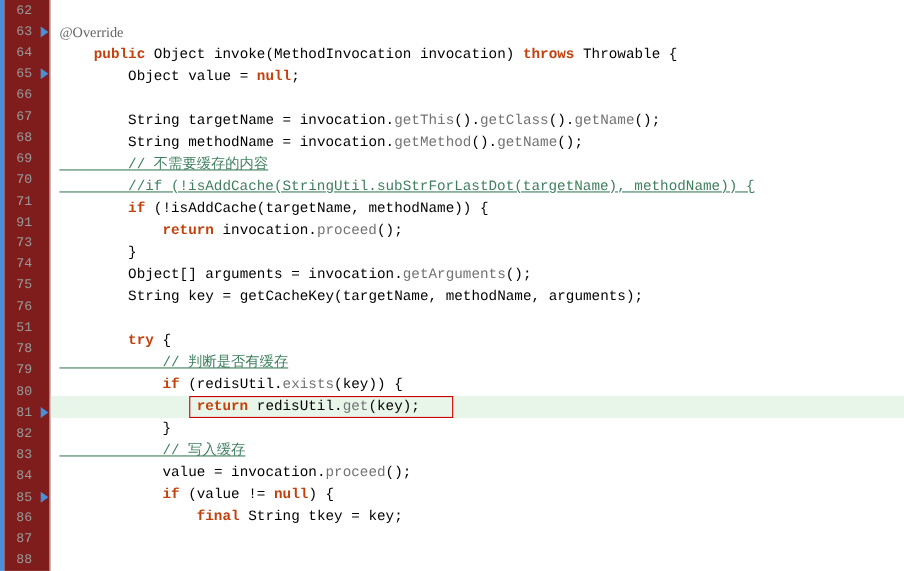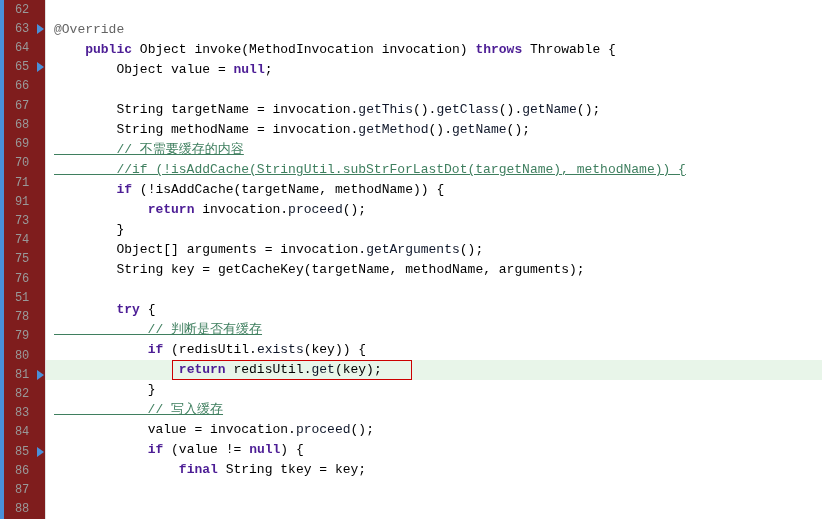--- a/index.html
+++ b/index.html
@@ -65,26 +65,26 @@
       padding-left: 8px;
     }
     .code-row.highlighted {
       background: #e8f5e9;
     }
     .code-content {
       white-space: pre;
       line-height: 20px;
     }
     
-    .kw { color: #4c1d95; font-weight: bold; }
+    .kw { color: #c2410c; font-weight: bold; }
     .type { color: #000000; }
-    .method { color: #0f172a; }
+    .method { color: #737373; }
     .comment { color: #3f7f5f; text-decoration: underline; }
     .normal { color: #000000; }
-    .annotation { color: #646464; }
+    .annotation { color: #646464; font-family: Liberation Serif, serif; }
     .red-box {
       position: absolute;
       border: 1.5px solid #cc0000;
       pointer-events: none;
       z-index: 10;
     }
     .vertical-bar {
       width: 4px;
       background: #e0e0e0;
       flex-shrink: 0;

